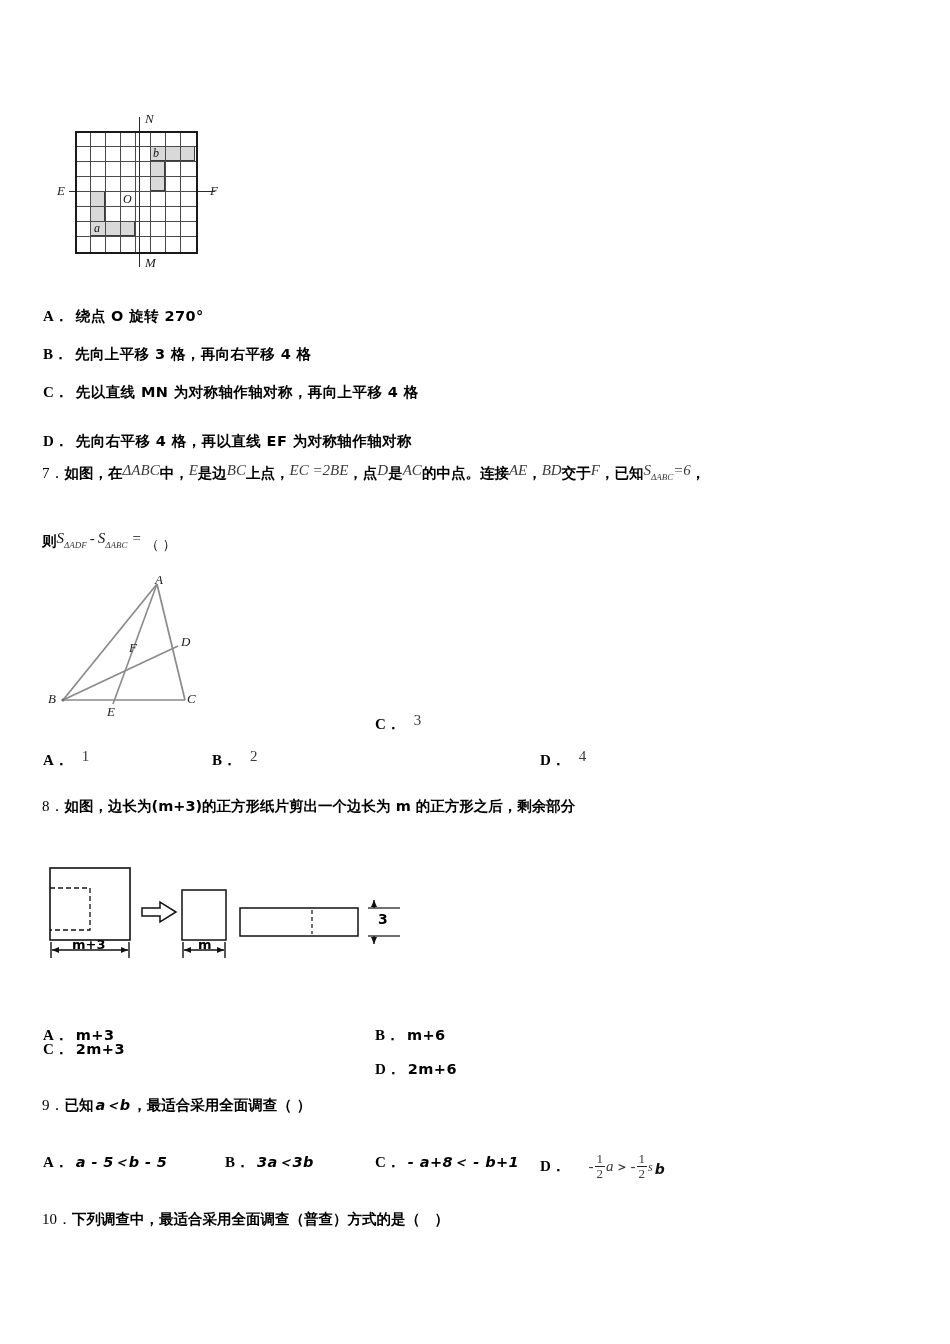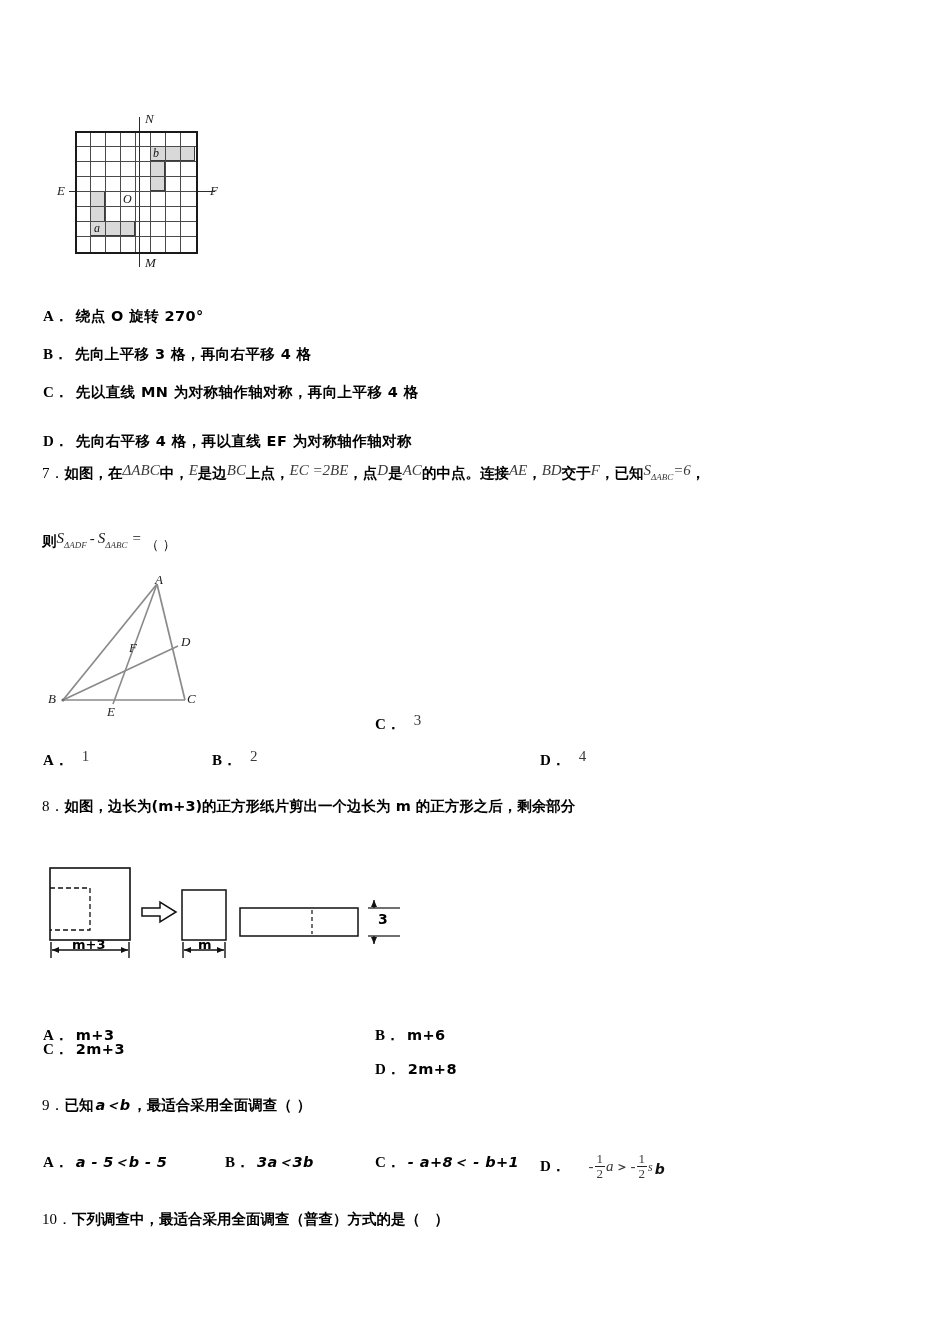--- a/index.html
+++ b/index.html
@@ -319,21 +319,21 @@
   <div class="opt-row" style="left:43px; top:1026px;">
     <span class="lbl">A．</span><span class="txt">m+3</span>
   </div>
   <div class="opt-row" style="left:375px; top:1026px;">
     <span class="lbl">B．</span><span class="txt">m+6</span>
   </div>
   <div class="opt-row" style="left:43px; top:1032px;margin-top:8px;">
     <span class="lbl">C．</span><span class="txt">2m+3</span>
   </div>
   <div class="opt-row" style="left:375px; top:1060px;">
-    <span class="lbl">D．</span><span class="txt">2m+8</span>
+    <span class="lbl">D．</span><span class="txt">2m+6</span>
   </div>
 
   <div class="stem" style="left:42px; top:1096px;">
     <span class="num">9．</span><span class="hz">已知</span><span class="hz ital-b" style="padding:0 2px;">a＜b</span><span class="hz">，最适合采用全面调查（      ）</span>
   </div>
 
   <div class="opt-row" style="left:43px; top:1153px;">
     <span class="lbl">A．</span><span class="txt ital-b">a - 5＜b - 5</span>
   </div>
   <div class="opt-row" style="left:225px; top:1153px;">

